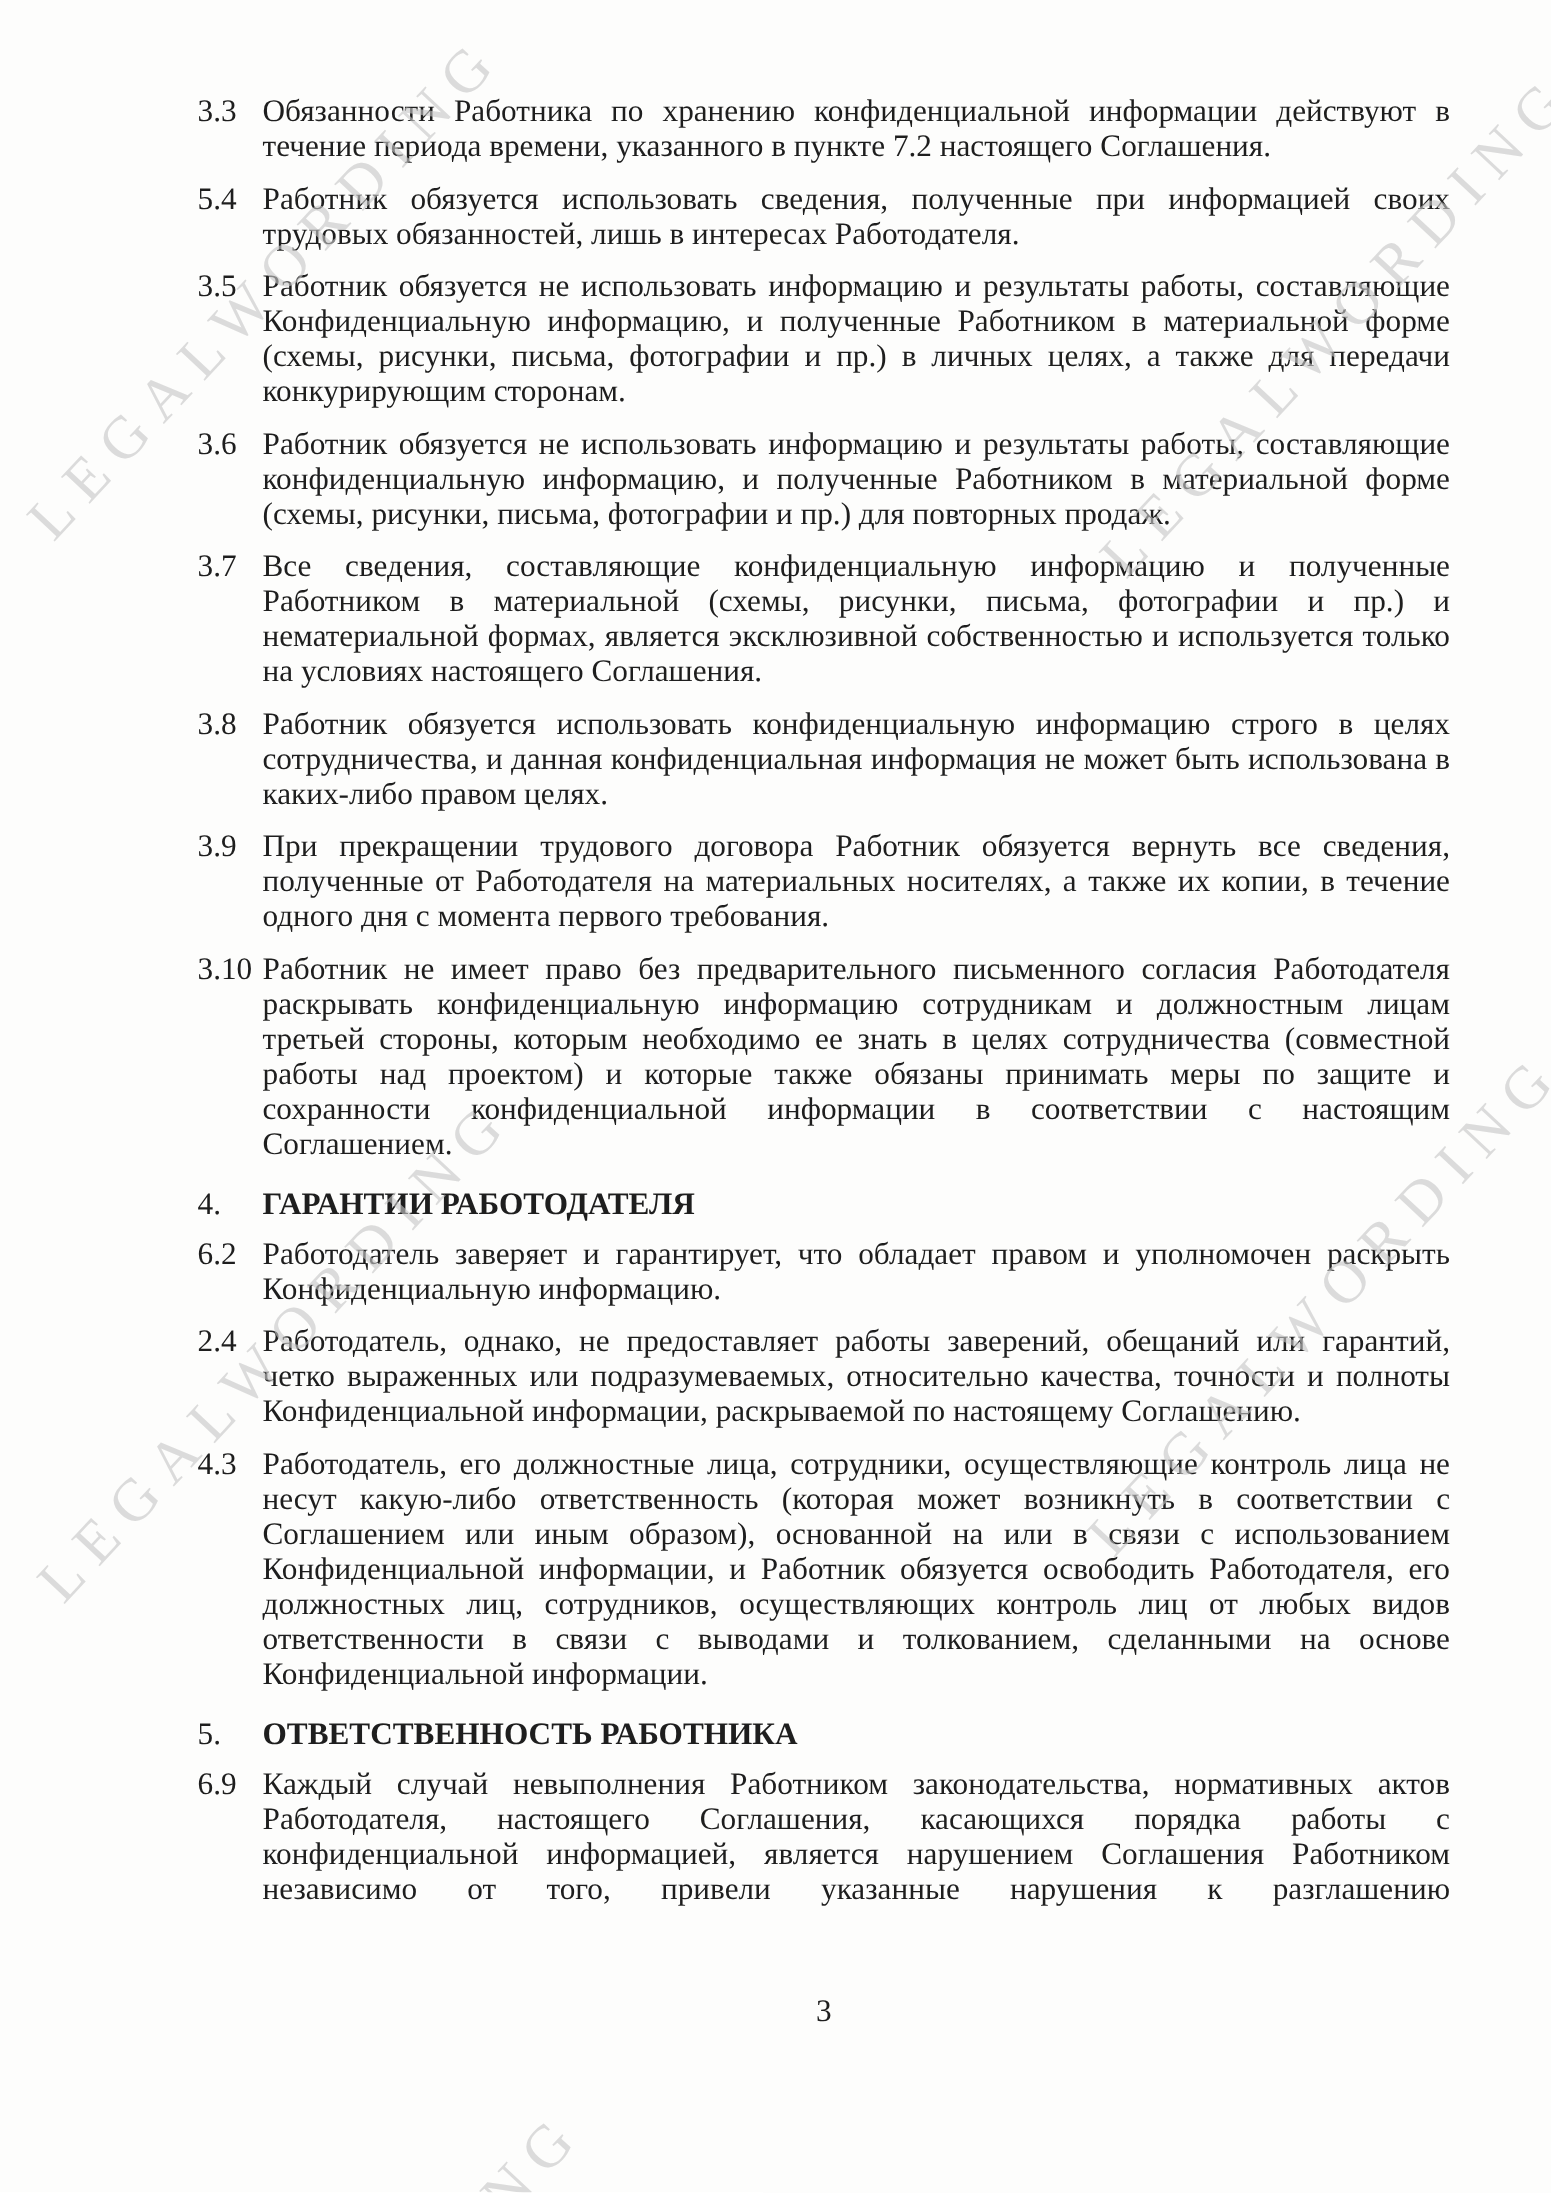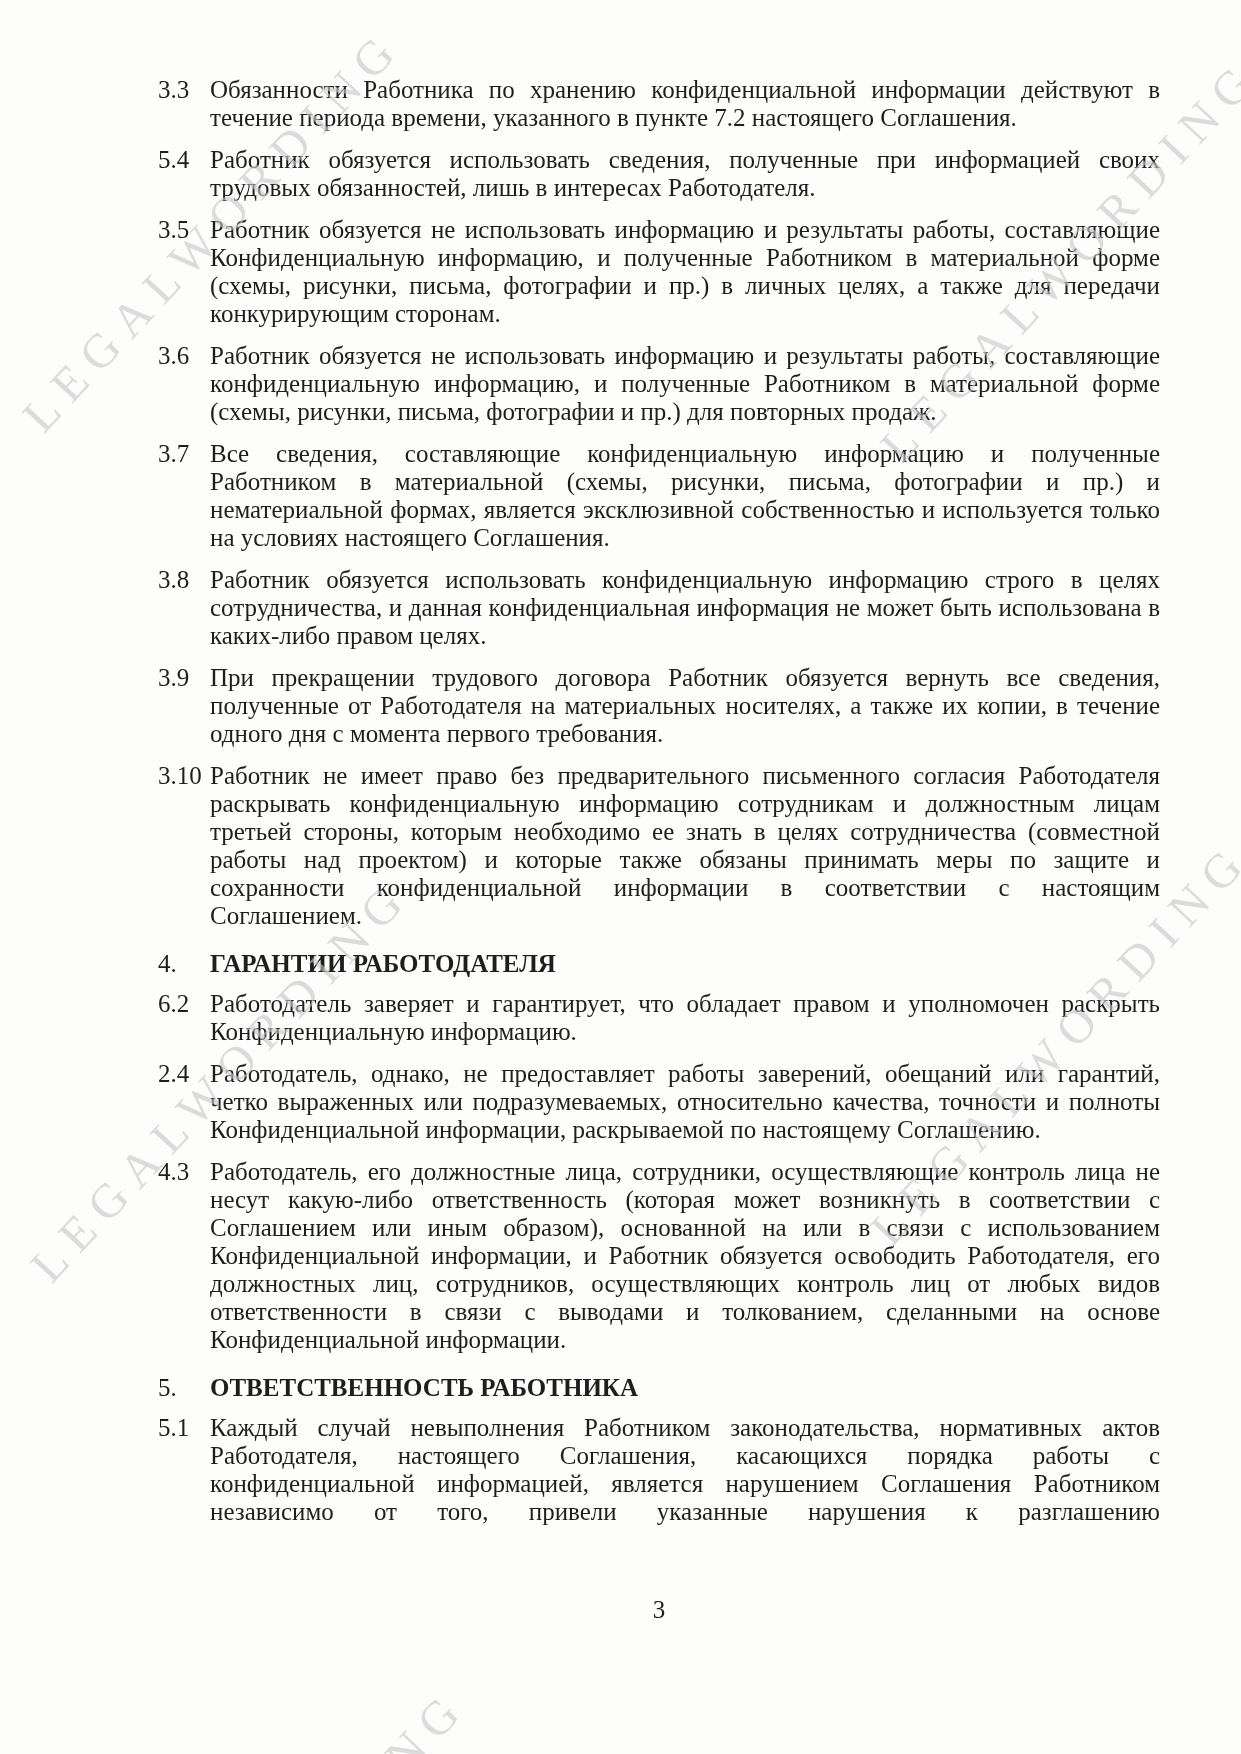--- a/index.html
+++ b/index.html
@@ -78,21 +78,21 @@
       <div class="para"><span class="num">3.6</span><span>Работник обязуется не использовать информацию и результаты работы, составляющие конфиденциальную информацию, и полученные Работником в материальной форме (схемы, рисунки, письма, фотографии и пр.) для повторных продаж.</span></div>
       <div class="para"><span class="num">3.7</span><span>Все сведения, составляющие конфиденциальную информацию и полученные Работником в материальной (схемы, рисунки, письма, фотографии и пр.) и нематериальной формах, является эксклюзивной собственностью и используется только на условиях настоящего Соглашения.</span></div>
       <div class="para"><span class="num">3.8</span><span>Работник обязуется использовать конфиденциальную информацию строго в целях сотрудничества, и данная конфиденциальная информация не может быть использована в каких-либо правом целях.</span></div>
       <div class="para"><span class="num">3.9</span><span>При прекращении трудового договора Работник обязуется вернуть все сведения, полученные от Работодателя на материальных носителях, а также их копии, в течение одного дня с момента первого требования.</span></div>
       <div class="para"><span class="num">3.10</span><span>Работник не имеет право без предварительного письменного согласия Работодателя раскрывать конфиденциальную информацию сотрудникам и должностным лицам третьей стороны, которым необходимо ее знать в целях сотрудничества (совместной работы над проектом) и которые также обязаны принимать меры по защите и сохранности конфиденциальной информации в соответствии с настоящим Соглашением.</span></div>
       <div class="heading"><span class="num">4.</span><span>ГАРАНТИИ РАБОТОДАТЕЛЯ</span></div>
       <div class="para"><span class="num">6.2</span><span>Работодатель заверяет и гарантирует, что обладает правом и уполномочен раскрыть Конфиденциальную информацию.</span></div>
       <div class="para"><span class="num">2.4</span><span>Работодатель, однако, не предоставляет работы заверений, обещаний или гарантий, четко выраженных или подразумеваемых, относительно качества, точности и полноты Конфиденциальной информации, раскрываемой по настоящему Соглашению.</span></div>
       <div class="para"><span class="num">4.3</span><span>Работодатель, его должностные лица, сотрудники, осуществляющие контроль лица не несут какую-либо ответственность (которая может возникнуть в соответствии с Соглашением или иным образом), основанной на или в связи с использованием Конфиденциальной информации, и Работник обязуется освободить Работодателя, его должностных лиц, сотрудников, осуществляющих контроль лиц от любых видов ответственности в связи с выводами и толкованием, сделанными на основе Конфиденциальной информации.</span></div>
       <div class="heading"><span class="num">5.</span><span>ОТВЕТСТВЕННОСТЬ РАБОТНИКА</span></div>
-      <div class="para justify-last"><span class="num">5.1</span><span>Каждый случай невыполнения Работником законодательства, нормативных актов Работодателя, настоящего Соглашения, касающихся порядка работы с конфиденциальной информацией, является нарушением Соглашения Работником независимо от того, привели указанные нарушения к разглашению</span></div>
+      <div class="para justify-last"><span class="num">6.9</span><span>Каждый случай невыполнения Работником законодательства, нормативных актов Работодателя, настоящего Соглашения, касающихся порядка работы с конфиденциальной информацией, является нарушением Соглашения Работником независимо от того, привели указанные нарушения к разглашению</span></div>
     </div>
 
   <div class="wm wm1">LEGALWORDING</div>
   <div class="wm wm2">LEGALWORDING</div>
   <div class="wm wm3">LEGALWORDING</div>
   <div class="wm wm4">LEGALWORDING</div>
   <div class="wm wm5">LEGALWORDING</div>
 
   <div class="footer">3</div>
 </div>

